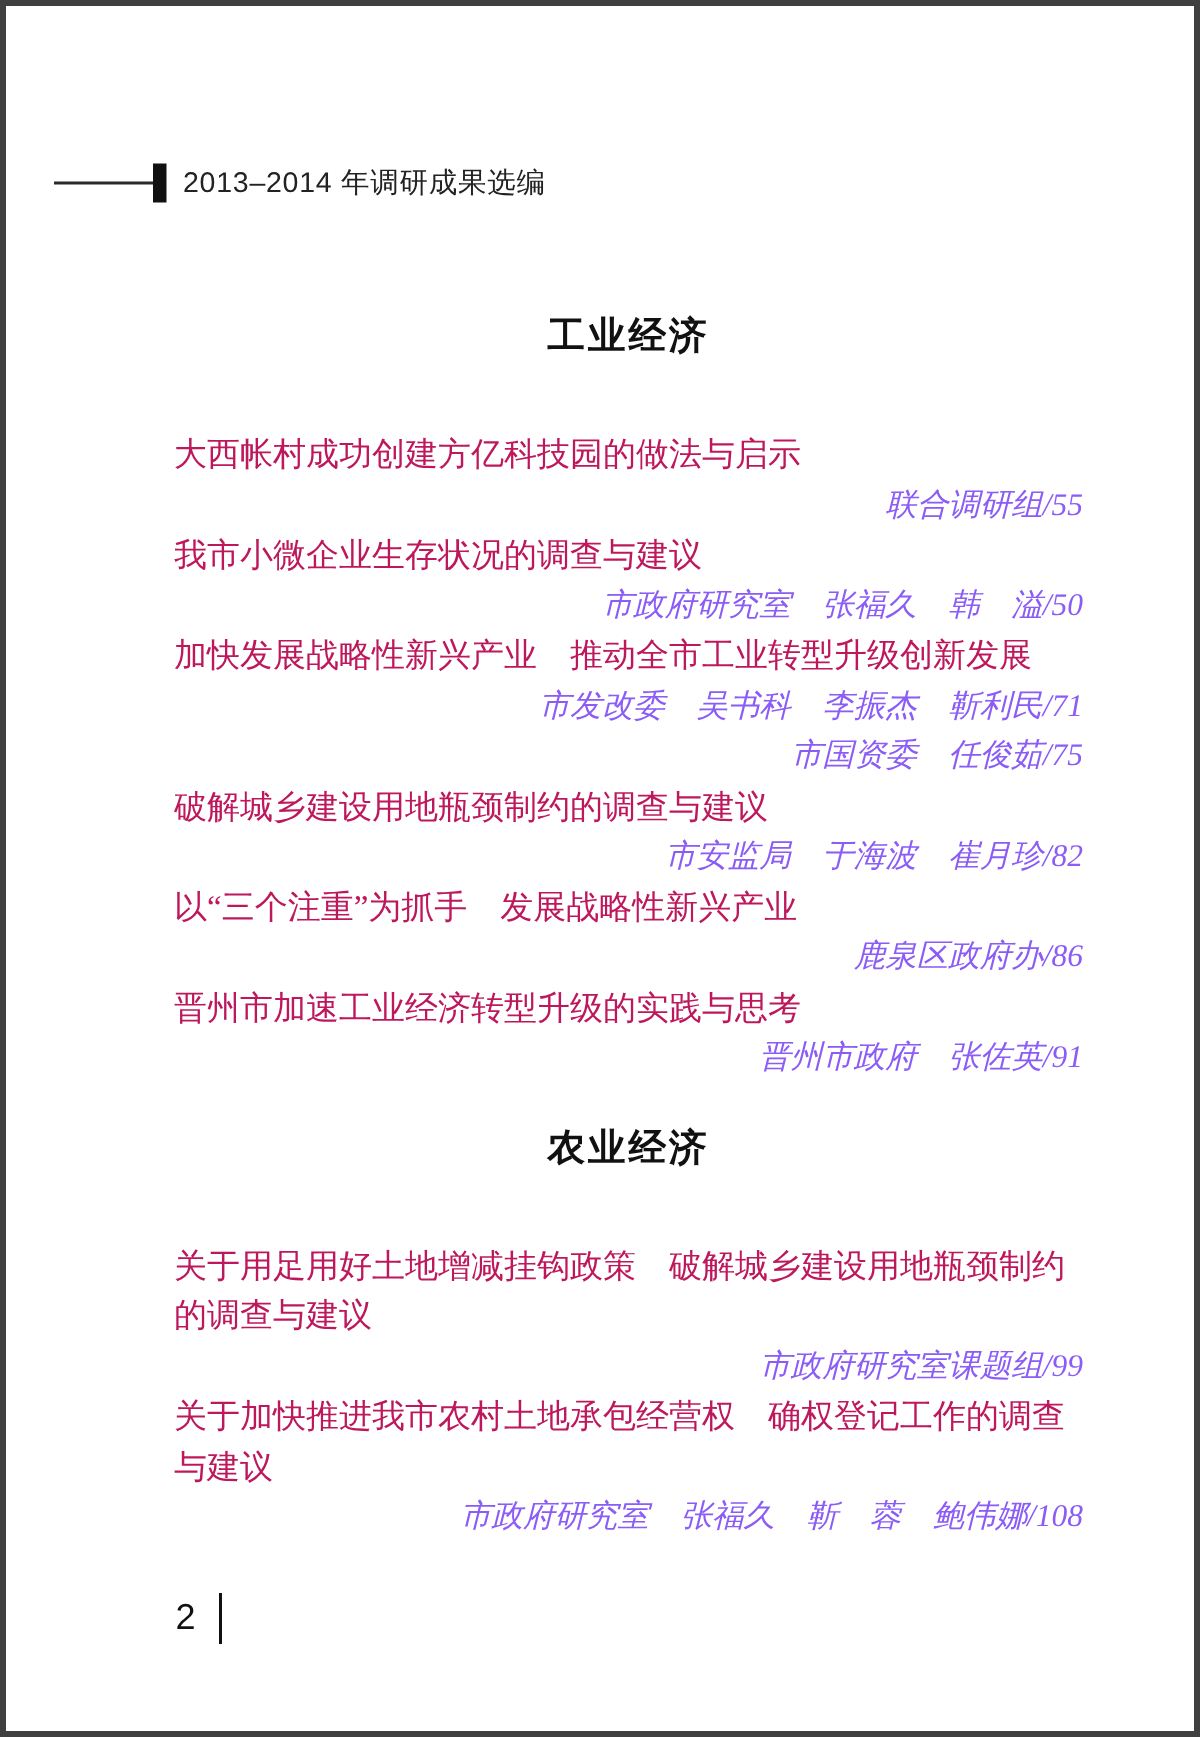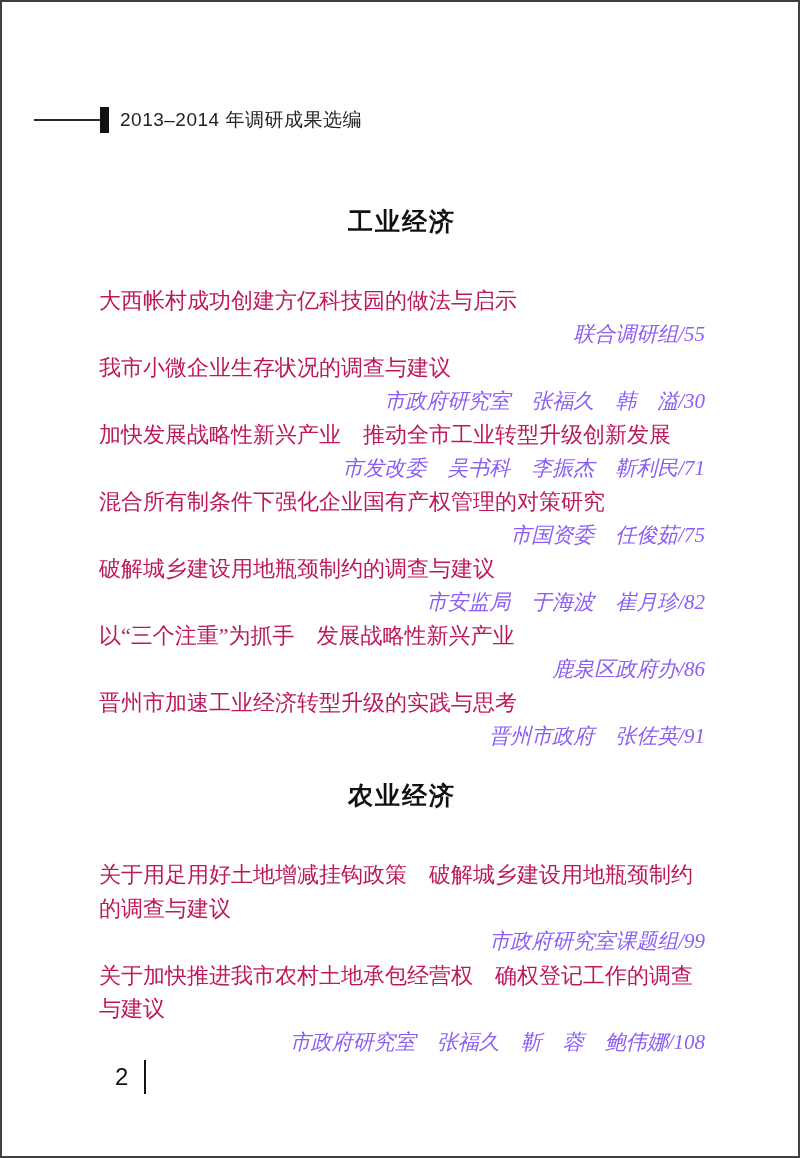--- a/index.html
+++ b/index.html
@@ -9,21 +9,21 @@
     height: 1158px;
     position: relative;
     font-family: "Liberation Serif", "DejaVu Serif", serif;
     color: #1a1a1a;
     overflow: hidden;
   }
   .page {
     position: absolute;
     inset: 0;
     background: #ffffff;
-    border: 2px solid #404040;
+    border: 4px solid #404040;
   }
 
   
   .running-header {
     position: absolute;
     top: 104px;
     left: 32px;
     height: 28px;
     display: flex;
     align-items: center;
@@ -46,21 +46,21 @@
     font-size: 19px;
     font-weight: 500;
     letter-spacing: 0.5px;
     color: #222222;
     white-space: nowrap;
   }
 
   
   .content {
     position: absolute;
-    left: 97px;
+    left: 112px;
     top: 190px;
     width: 606px;
   }
   .section-title {
     text-align: center;
     font-family: "Liberation Sans", "DejaVu Sans", sans-serif;
     font-weight: bold;
     font-size: 25px;
     letter-spacing: 2px;
     color: #111111;
@@ -122,28 +122,27 @@
 
     <h2 class="section-title first">工业经济</h2>
 
     <div class="toc-list">
       <div class="toc-entry">
         <p class="entry-title">大西帐村成功创建方亿科技园的做法与启示</p>
         <p class="entry-authors">联合调研组/55</p>
       </div>
       <div class="toc-entry">
         <p class="entry-title">我市小微企业生存状况的调查与建议</p>
-        <p class="entry-authors">市政府研究室　张福久　韩　溢/30</p>
+        <p class="entry-authors">市政府研究室　张福久　韩　溢/50</p>
       </div>
       <div class="toc-entry">
         <p class="entry-title">加快发展战略性新兴产业　推动全市工业转型升级创新发展</p>
         <p class="entry-authors">市发改委　吴书科　李振杰　靳利民/71</p>
       </div>
       <div class="toc-entry">
-        <p class="entry-title">混合所有制条件下强化企业国有产权管理的对策研究</p>
         <p class="entry-authors">市国资委　任俊茹/75</p>
       </div>
       <div class="toc-entry">
         <p class="entry-title">破解城乡建设用地瓶颈制约的调查与建议</p>
         <p class="entry-authors">市安监局　于海波　崔月珍/82</p>
       </div>
       <div class="toc-entry">
         <p class="entry-title">以“三个注重”为抓手　发展战略性新兴产业</p>
         <p class="entry-authors">鹿泉区政府办/86</p>
       </div>

